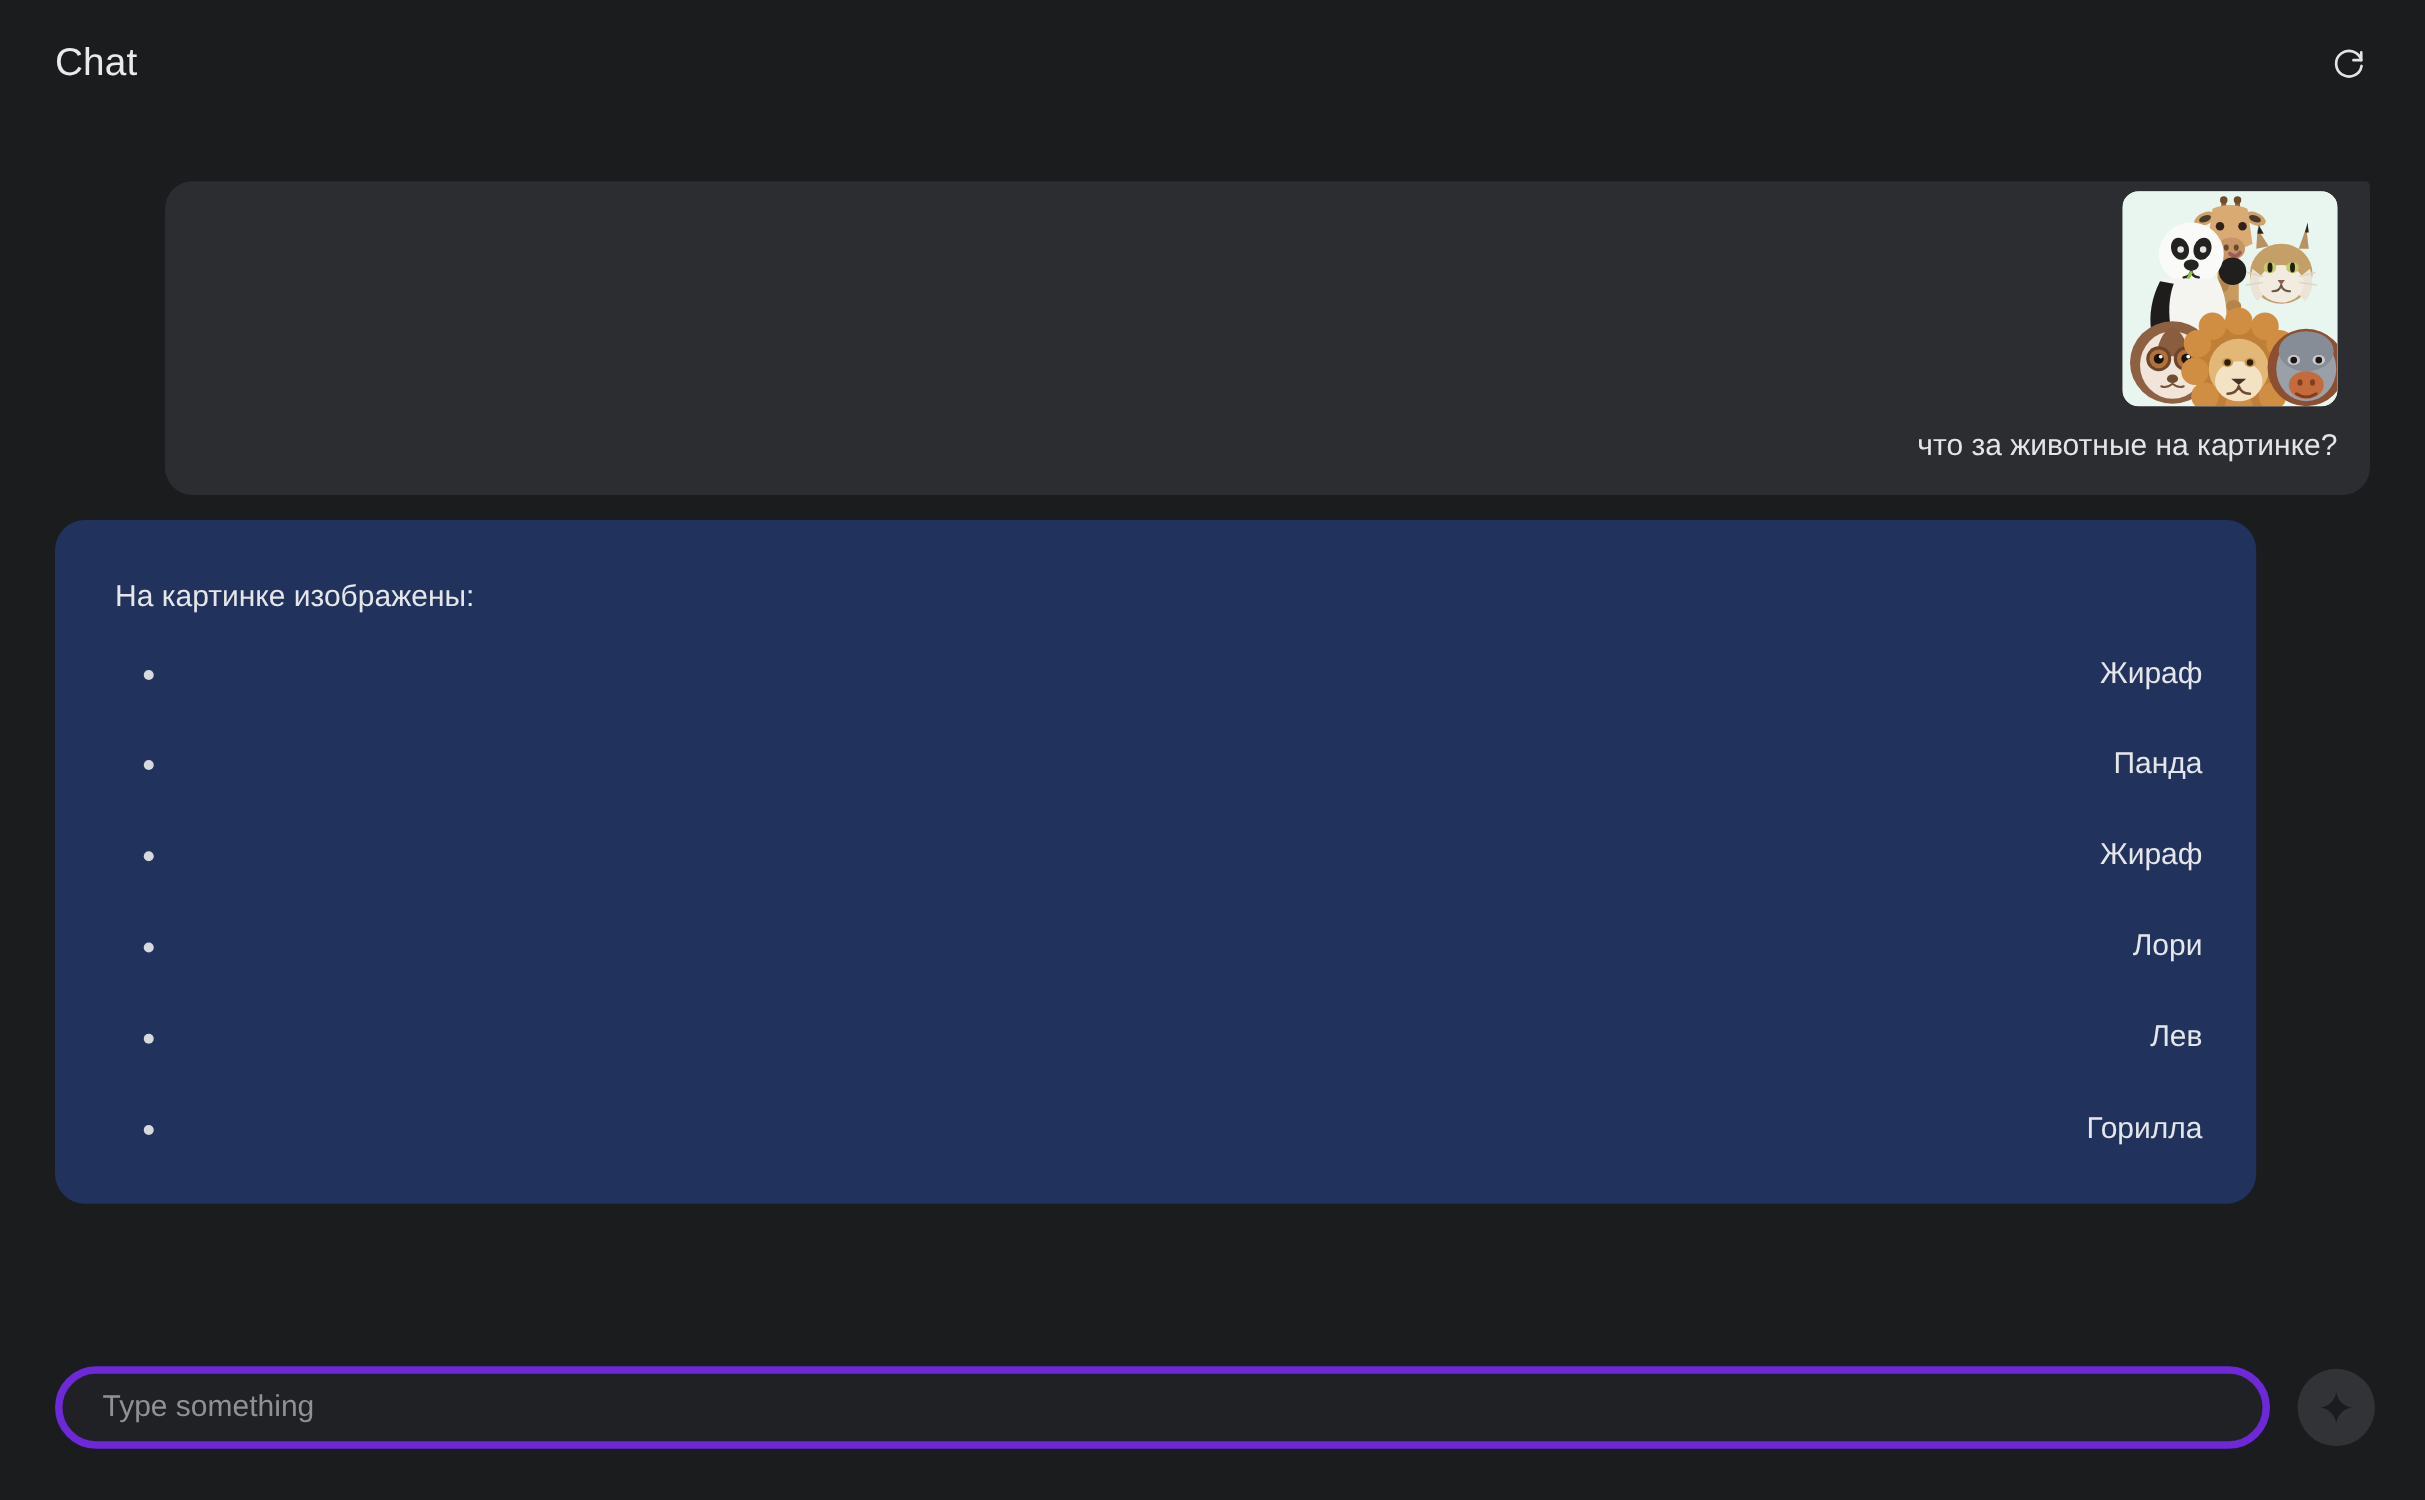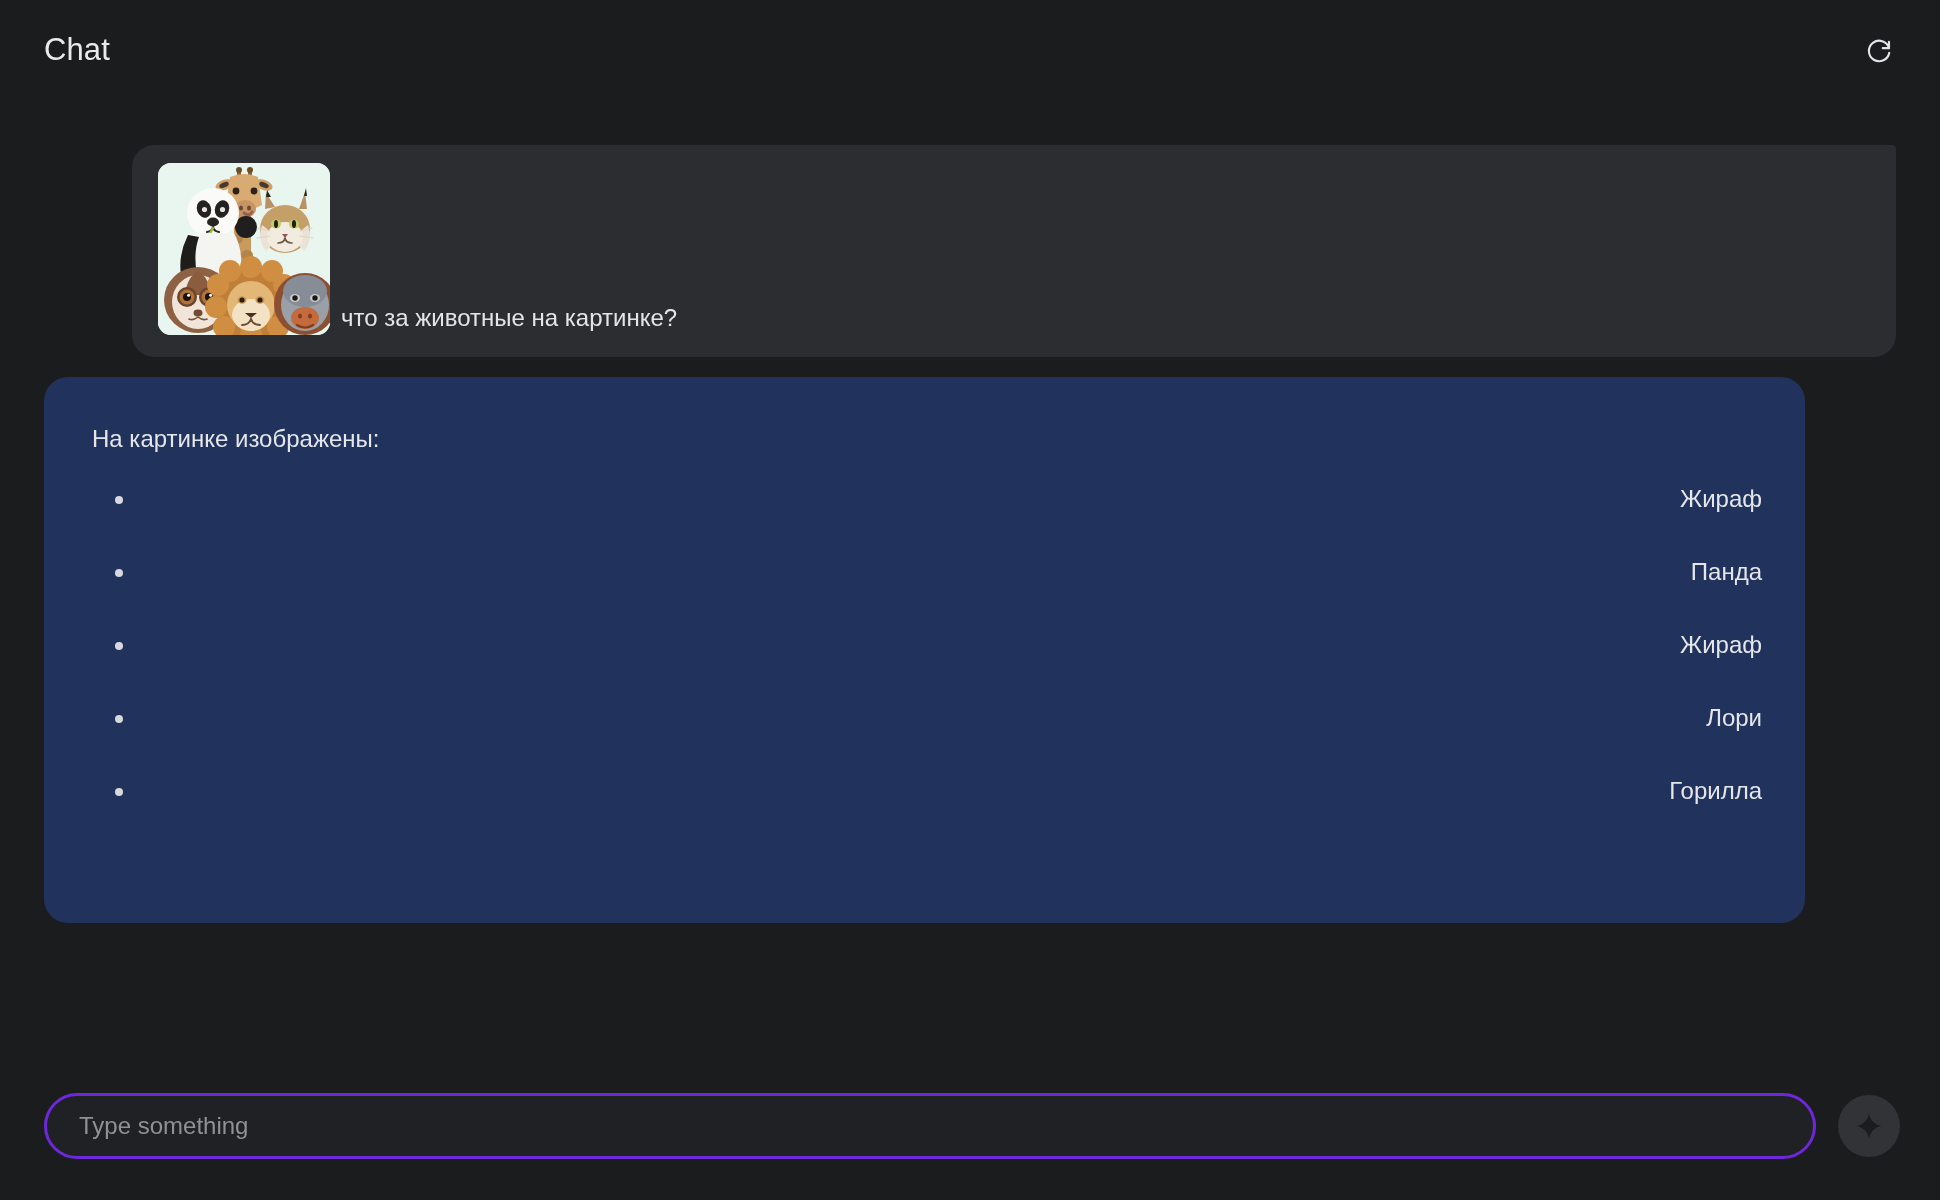--- a/index.html
+++ b/index.html
@@ -58,25 +58,26 @@
 
   
   .user-row {
     display: flex;
     justify-content: flex-end;
   }
 
   .user-bubble {
     background: #2b2d30;
     border-radius: 22px 4px 22px 22px;
-    padding: 18px 26px 22px 26px;
+    padding: 8px 26px 22px 26px;
     width: 1764px;
     display: flex;
     align-items: flex-end;
-    gap: 0;
+    gap: 16px;
+    flex-direction: column;
   }
 
   .thumb {
     width: 172px;
     height: 172px;
     border-radius: 13px;
     overflow: hidden;
     flex: 0 0 auto;
     background: #e9f6f0;
     position: relative;
@@ -155,21 +156,21 @@
     display: flex;
     align-items: center;
     padding: 0 40px 0 44px;
     gap: 22px;
   }
 
   .composer-input {
     flex: 1 1 auto;
     height: 66px;
     background: #202124;
-    border: 3px solid #6d28d9;
+    border: 6px solid #6d28d9;
     border-radius: 33px;
     padding: 0 32px;
     font-family: "Liberation Sans", sans-serif;
     font-size: 24px;
     color: #e3e5e8;
     outline: none;
   }
   .composer-input::placeholder {
     color: #8e9196;
   }
@@ -338,20 +339,24 @@
       <li>
         <span class="bullet-dot"></span>
         <span>Жираф</span>
       </li>
       <li>
         <span class="bullet-dot"></span>
         <span>Лори</span>
       </li>
       <li>
         <span class="bullet-dot"></span>
+        <span>Лев</span>
+      </li>
+      <li>
+        <span class="bullet-dot"></span>
         <span>Горилла</span>
       </li>
     </ul>
   </div>
 </div>
 
 <div class="composer">
   <input class="composer-input" type="text" placeholder="Type something" style="">
   <button class="send-btn">
     <span>

